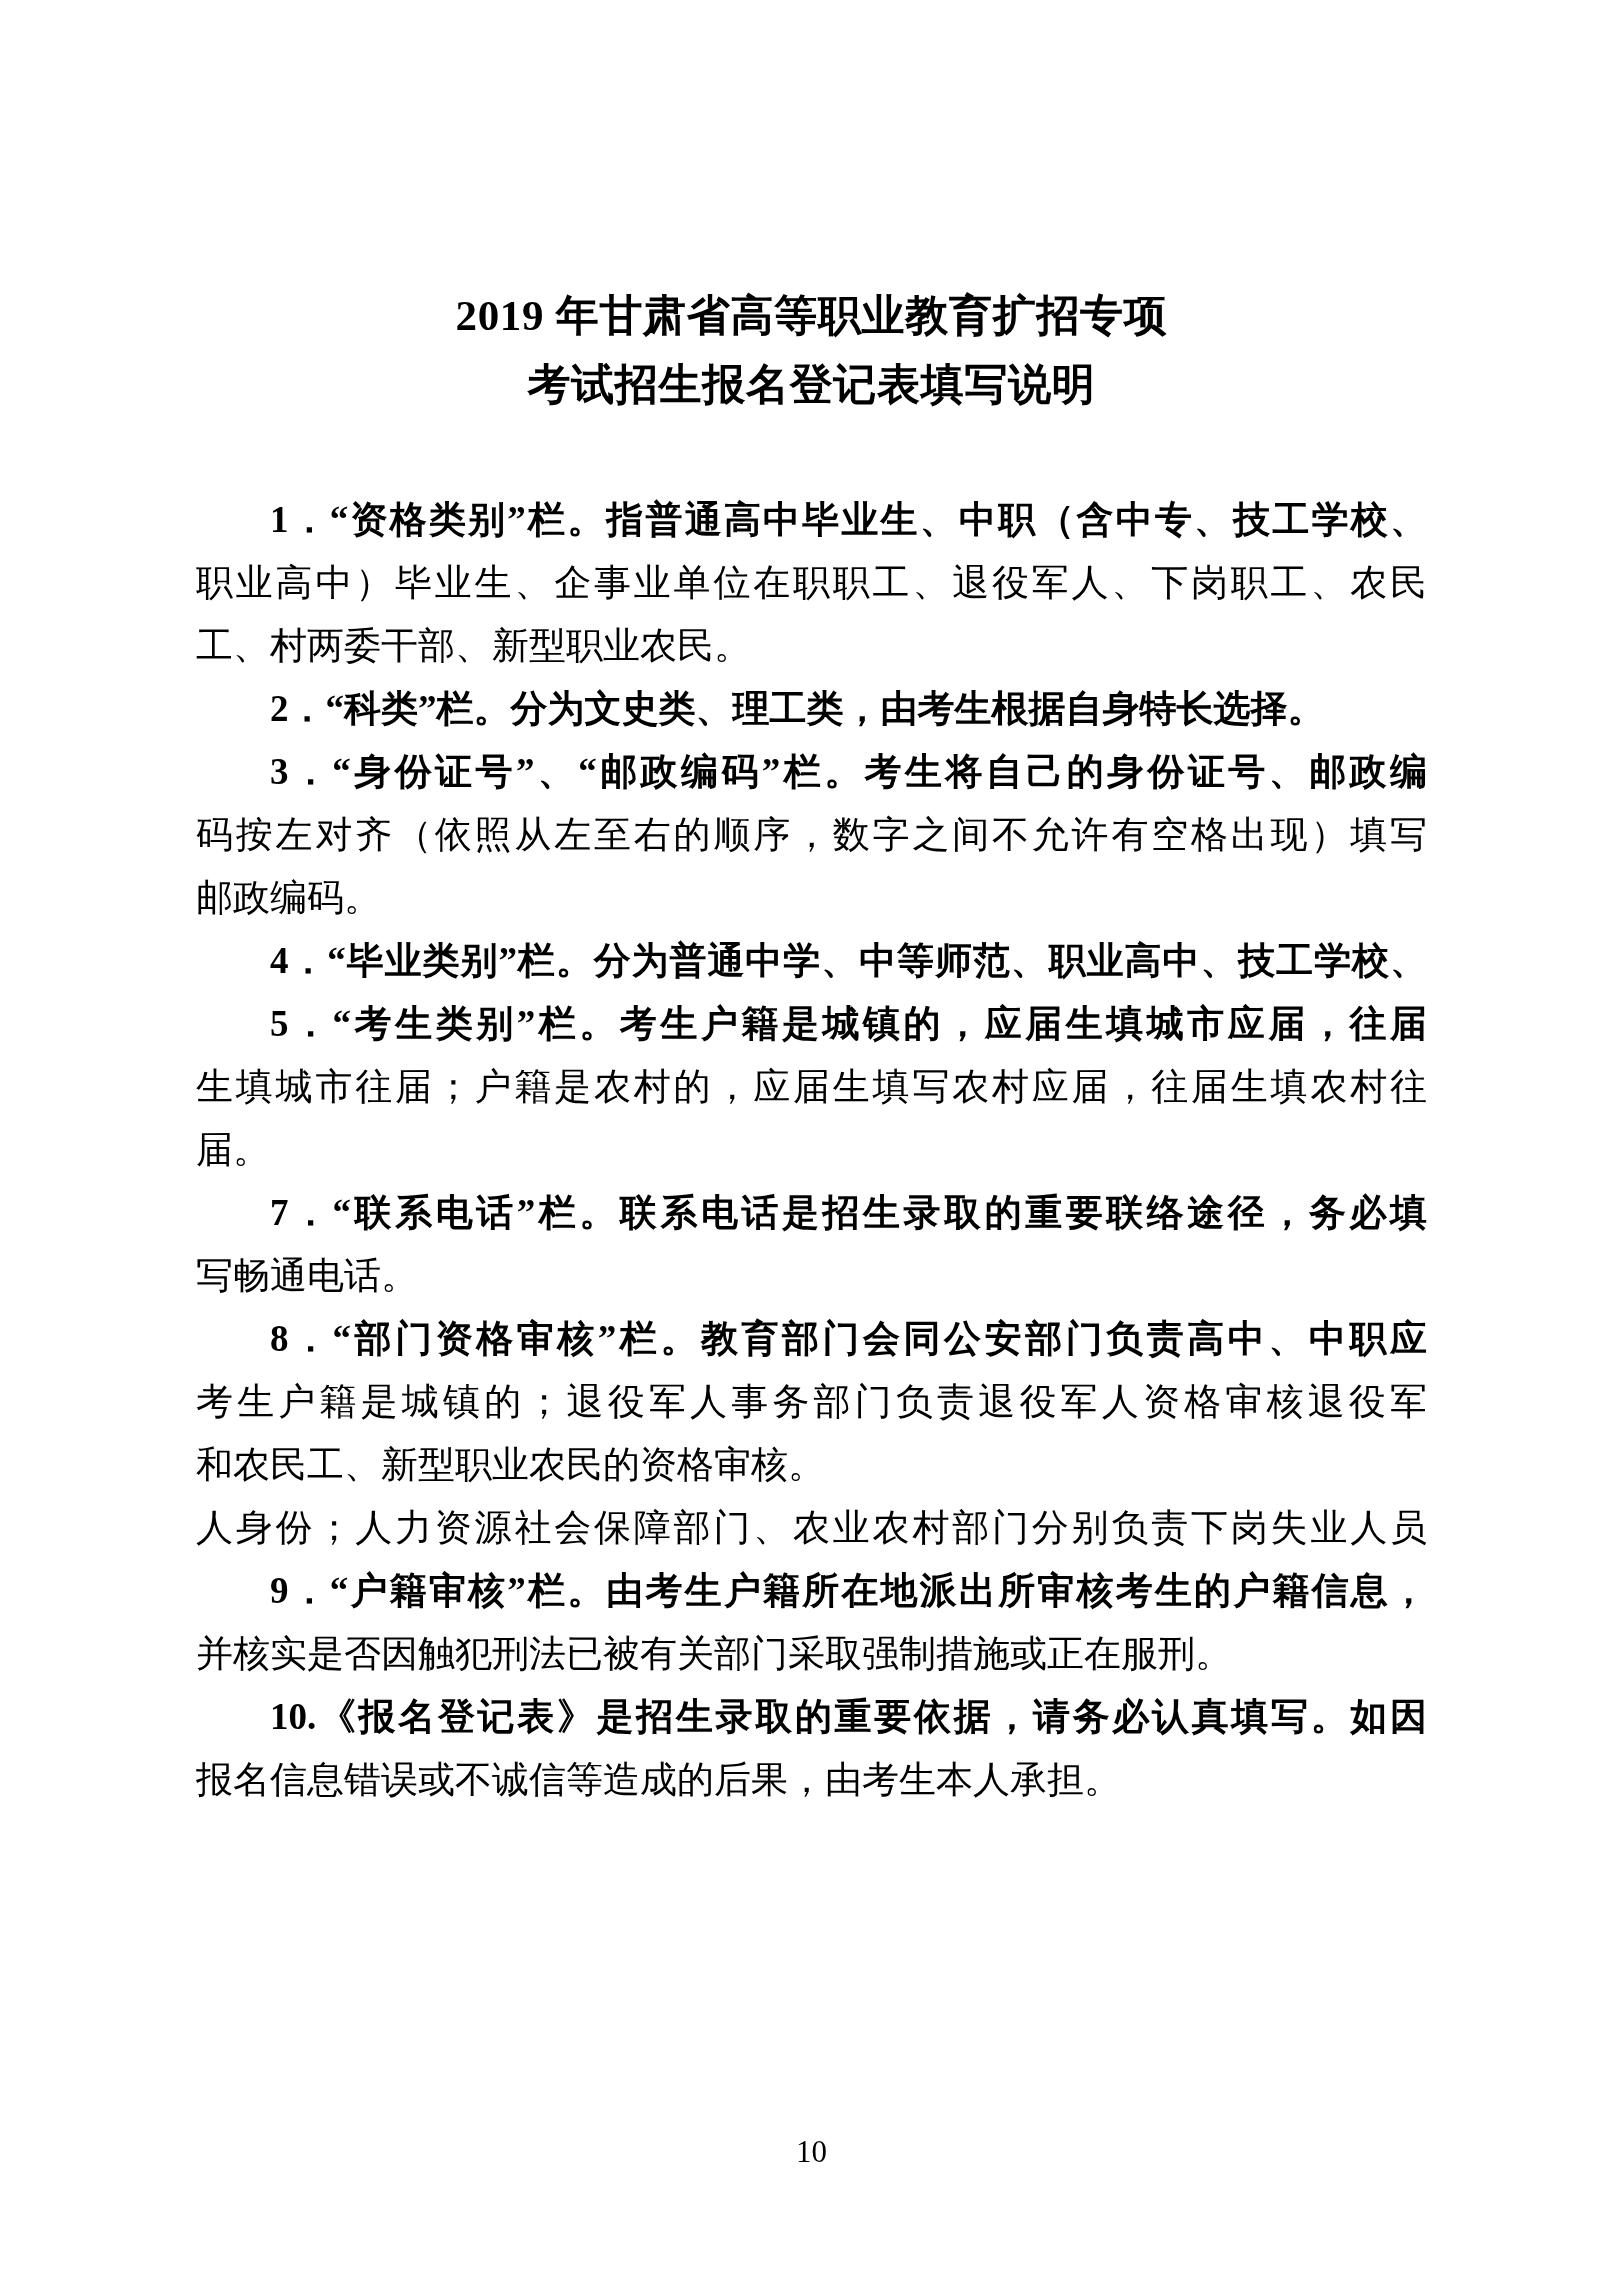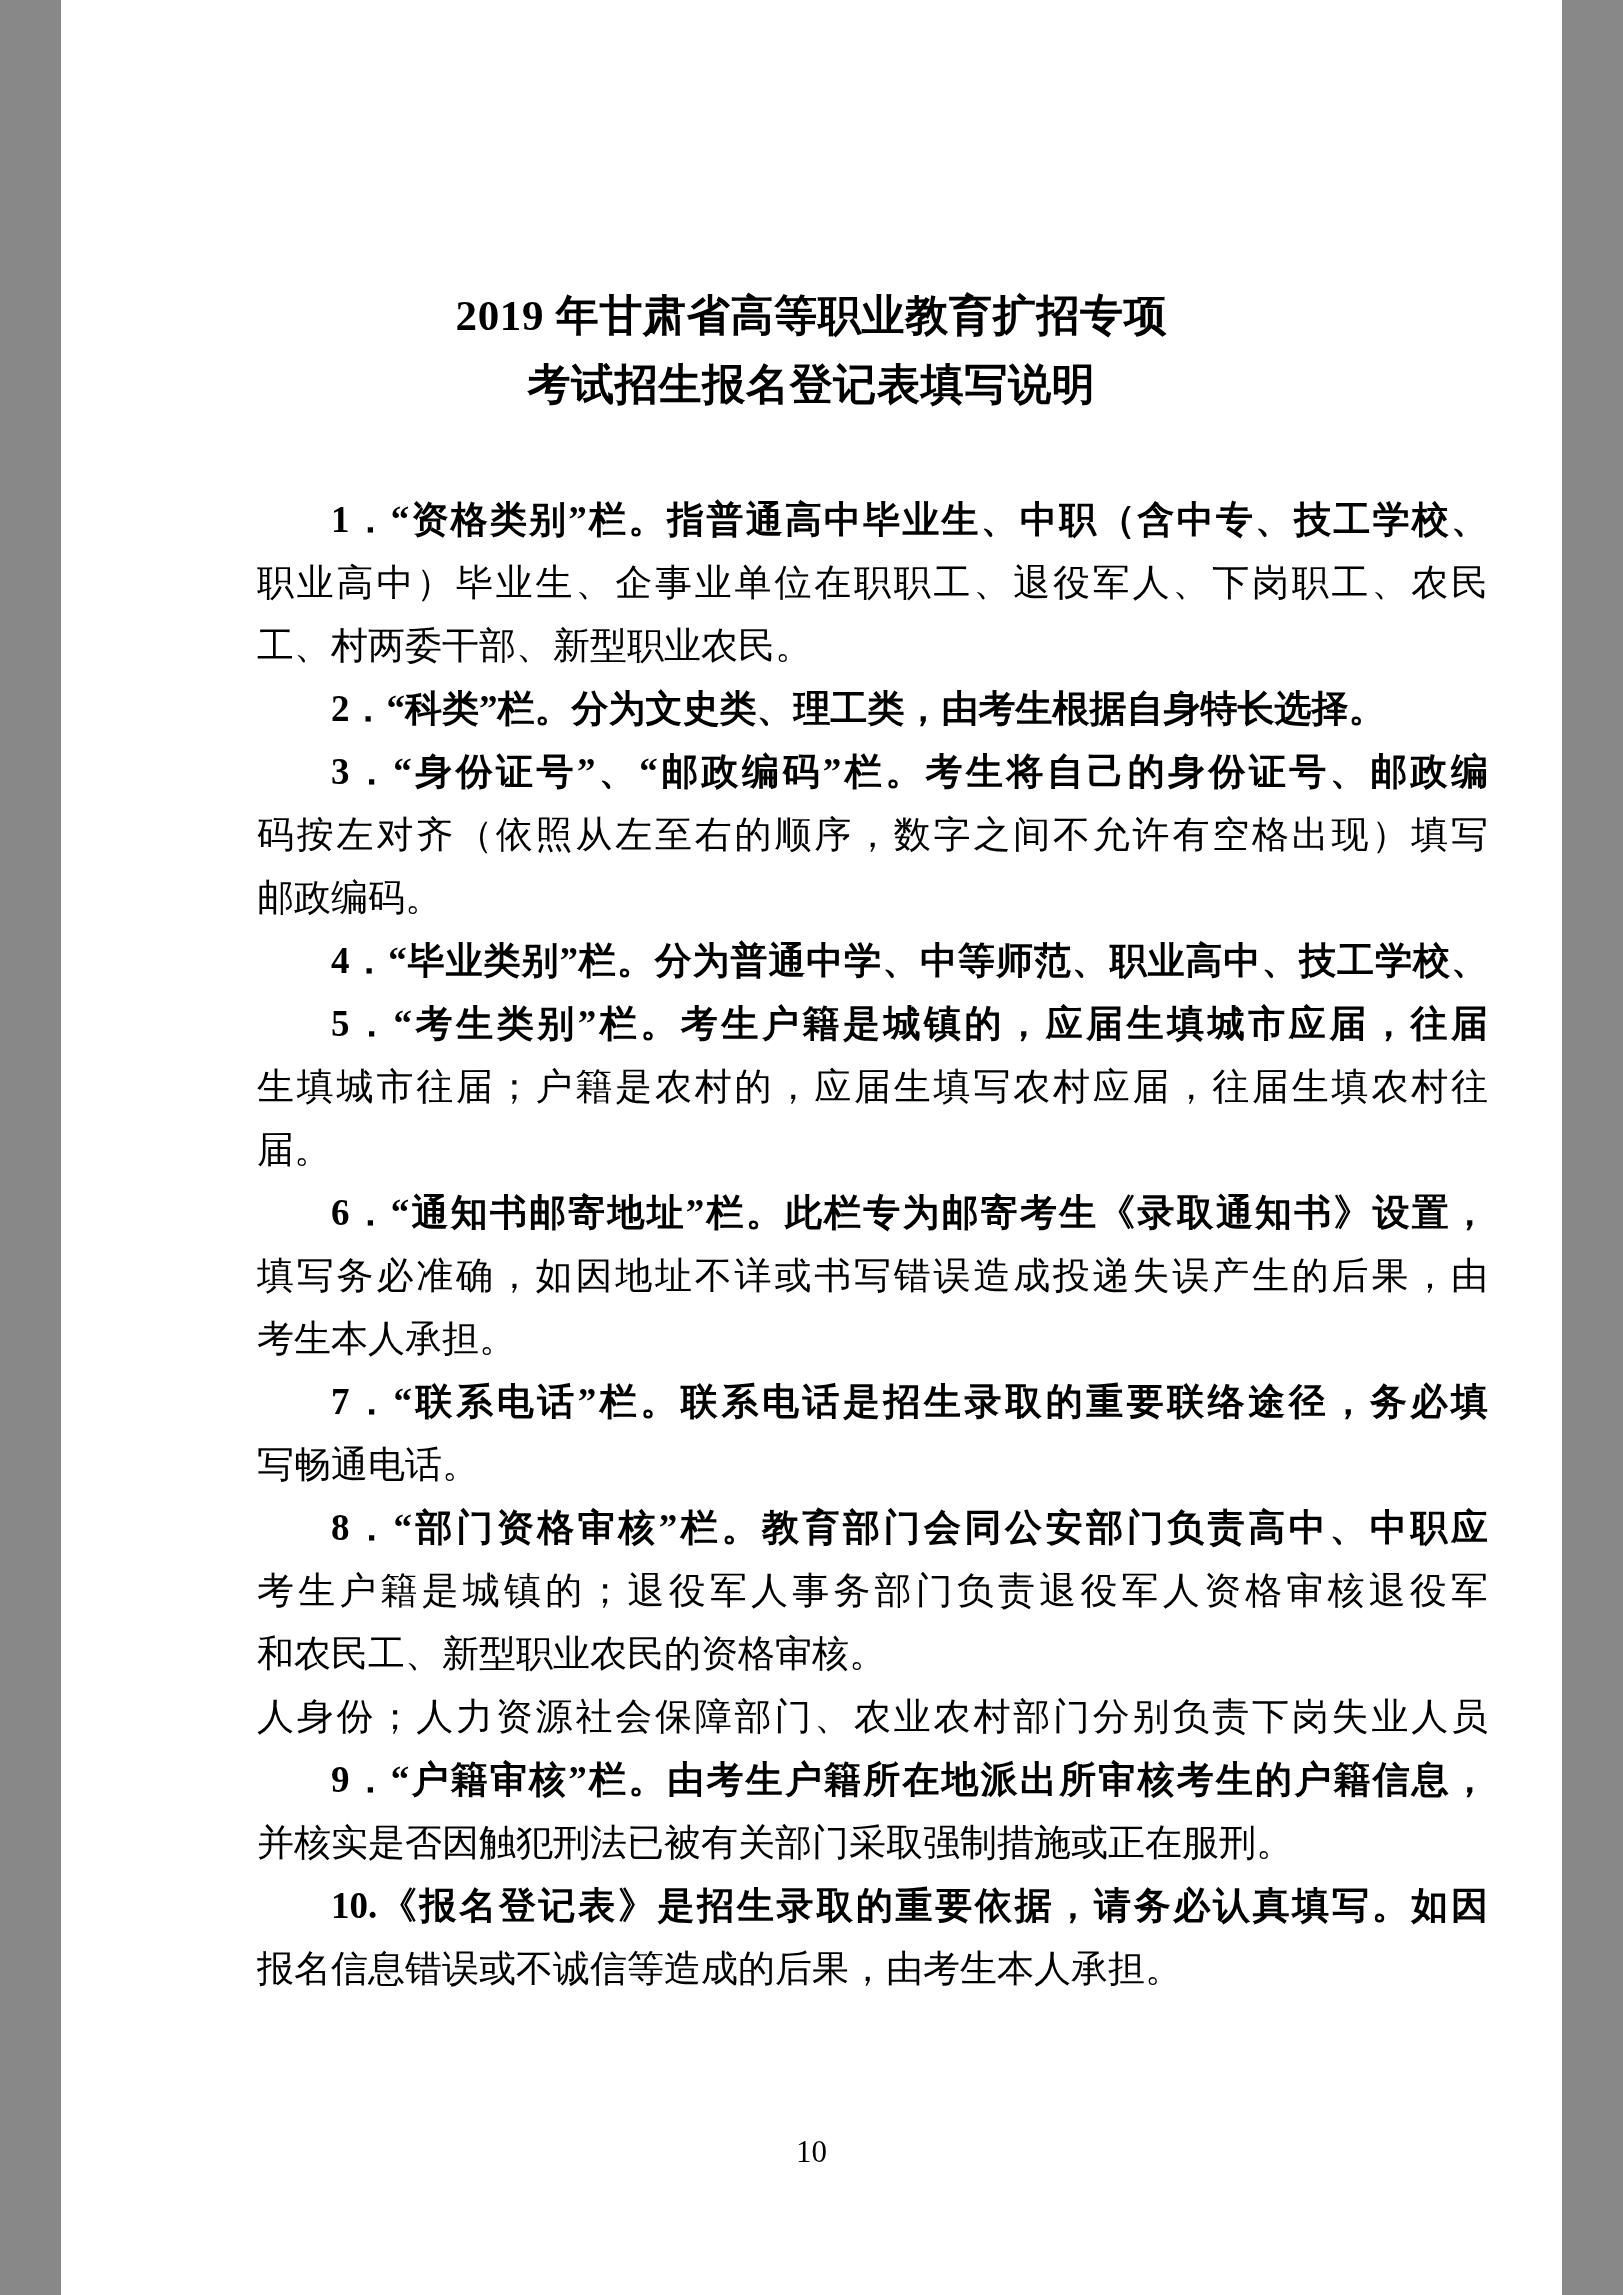--- a/index.html
+++ b/index.html
@@ -2,21 +2,21 @@
 <html lang="zh" style="font-size:10.5px"><head>
 <meta charset="utf-8">
 <style>
   html, body {
     margin: 0;
     padding: 0;
     background: #888;
   }
   .page {
     position: relative;
-    width: 1501px;
+    width: 1623px;
     height: 2295px;
     margin: 0 auto;
     background: #ffffff;
     color: #000000;
     font-family: "Liberation Serif", "DejaVu Serif", serif;
     overflow: hidden;
   }
   .doc-title {
     position: absolute;
     top: 281px;
@@ -95,25 +95,20 @@
     <div class="paragraph">
       <div class="line first">4．“毕业类别”栏。分为普通中学、中等师范、职业高中、技工学校、</div>
     </div>
 
     <div class="paragraph">
       <div class="line first">5．“考生类别”栏。考生户籍是城镇的，应届生填城市应届，往届</div>
       <div class="line">生填城市往届；户籍是农村的，应届生填写农村应届，往届生填农村往</div>
       <div class="line last">届。</div>
     </div>
 
-    <div class="paragraph">
-      <div class="line first">6．“通知书邮寄地址”栏。此栏专为邮寄考生《录取通知书》设置，</div>
-      <div class="line">填写务必准确，如因地址不详或书写错误造成投递失误产生的后果，由</div>
-      <div class="line last">考生本人承担。</div>
-    </div>
 
     <div class="paragraph">
       <div class="line first">7．“联系电话”栏。联系电话是招生录取的重要联络途径，务必填</div>
       <div class="line last">写畅通电话。</div>
     </div>
 
     <div class="paragraph">
       <div class="line first">8．“部门资格审核”栏。教育部门会同公安部门负责高中、中职应</div>
       <div class="line">考生户籍是城镇的；退役军人事务部门负责退役军人资格审核退役军</div>
       <div class="line last">和农民工、新型职业农民的资格审核。</div>

